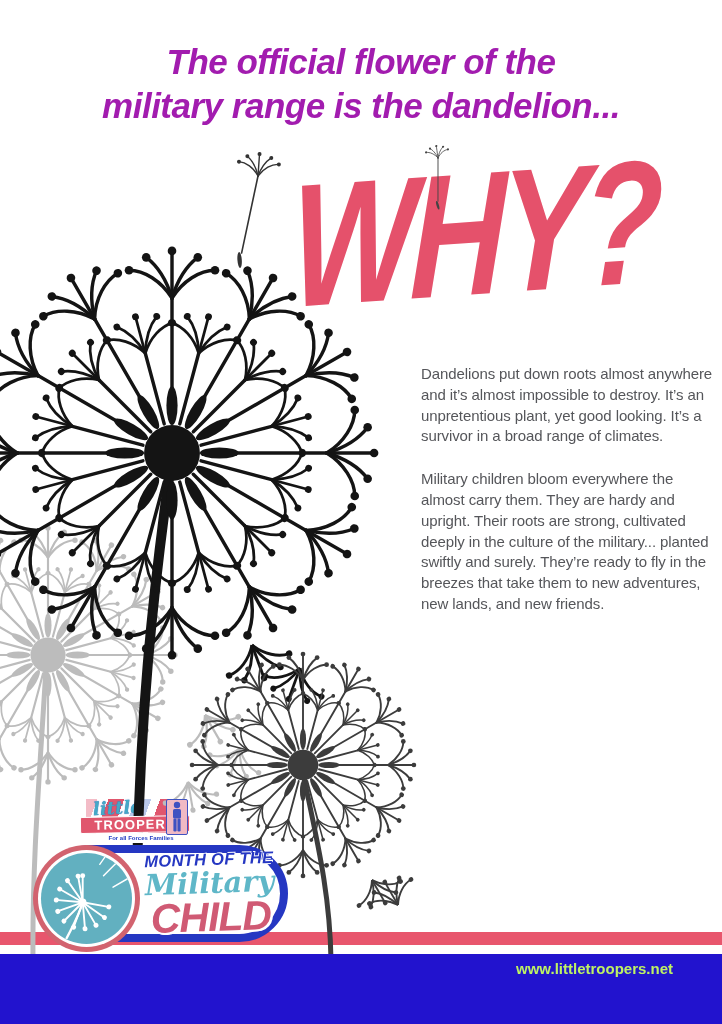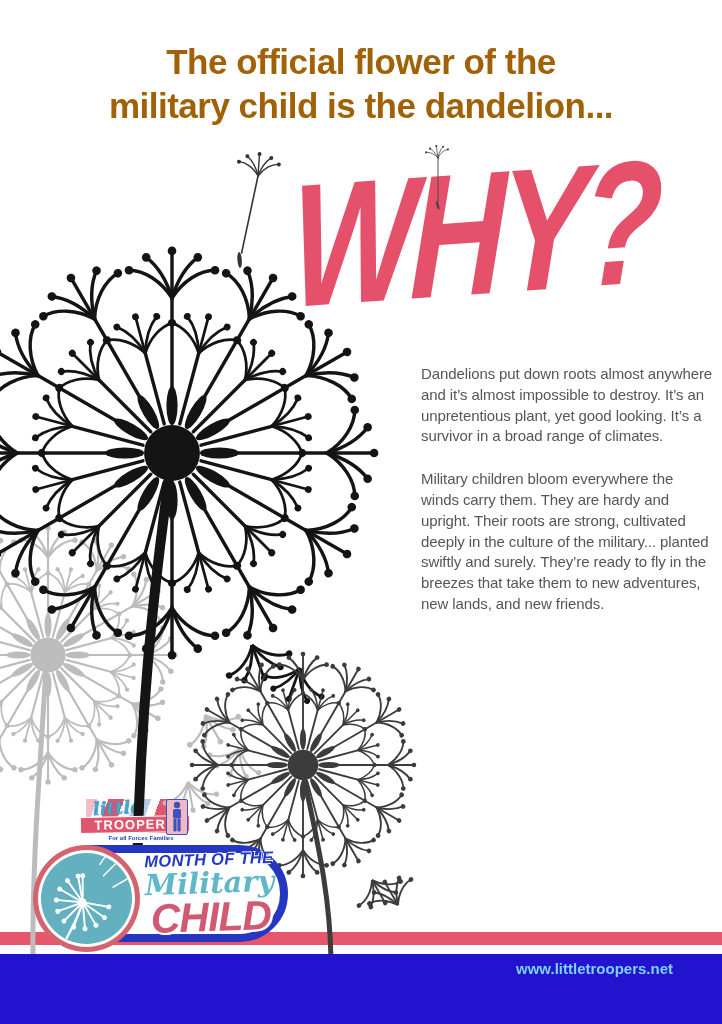--- a/index.html
+++ b/index.html
@@ -1,39 +1,39 @@
 <!DOCTYPE html>
 <html><head>
 <meta charset="utf-8">
 <style>
   * { margin:0; padding:0; box-sizing:border-box; }
   body { background:#888; font-family:"Liberation Sans", sans-serif; }
   .page { position:relative; width:722px; height:1024px; background:#ffffff; overflow:hidden; margin:0 auto; }
 
   
   .title { position:absolute; top:40px; left:0; width:722px; text-align:center; z-index:3;
-           font-weight:700; font-size:35px; line-height:1.26;
-           color:#a16207; letter-spacing:-0.5px; }
+           font-style:italic; font-weight:700; font-size:35px; line-height:1.26;
+           color:#a21caf; letter-spacing:-0.5px; }
   .why   { position:absolute; left:293px; top:146px; z-index:1; white-space:nowrap;
            font-style:italic; font-weight:700; font-size:148px; color:#e5516b;
            letter-spacing:-7px; transform:rotate(-4deg) skewX(-5deg) scale(0.9,1.18);
            transform-origin:0 0; }
 
   
   .art { position:absolute; left:0; top:0; z-index:2; pointer-events:none; }
 
   
   .bodycol { position:absolute; left:421px; top:364px; width:294px; z-index:3;
              font-size:15px; line-height:20.8px; color:#55565a; letter-spacing:-0.1px; }
   .bodycol p { margin:0 0 22px 0; }
 
   
   .stripe  { position:absolute; left:0; top:932px; width:722px; height:13px; background:#e8566d; z-index:1; }
   .bluebar { position:absolute; left:0; top:954px; width:722px; height:70px; background:#2213ce; z-index:3; }
-  .site    { position:absolute; right:49px; top:6px; color:#7dd3fc; font-weight:700; font-size:15px; }
+  .site    { position:absolute; right:49px; top:6px; color:#bef264; font-weight:700; font-size:15px; }
 
   
   .lt-flag { position:absolute; left:86px; top:799px; width:100px; height:34px; z-index:1;
              background:linear-gradient(110deg,#f3bcc7 0 10%,#fff 10% 20%,#e0566d 20% 34%,#fff 34% 44%,
                         #b9c8ea 44% 58%,#fff 58% 66%,#e0566d 66% 82%,#f3bcc7 82% 100%); }
   .lt-little { position:absolute; left:93px; top:797px; z-index:1; color:#45a9c6;
                font-family:"DejaVu Serif", serif; font-style:italic; font-weight:700; font-size:18px;
                transform:rotate(-3deg); text-shadow:0 0 1px #2a57b8; }
   .lt-band { position:absolute; left:80px; top:816px; width:110px; height:17px; z-index:4;
              background:#e0566d; border:1px solid #fff; border-radius:2px; transform:rotate(-1deg);
@@ -60,21 +60,21 @@
         letter-spacing:-1px; margin-top:1px;
         text-shadow:2px 0 0 #fff,-2px 0 0 #fff,0 2px 0 #fff,0 -2px 0 #fff,2px 2px 0 #fff,-2px -2px 0 #fff; }
 </style>
 </head>
 <body>
 
 <div class="page">
 
   <div class="title">
     <div>The official flower of the</div>
-    <div>military child is the dandelion...</div>
+    <div>military range is the dandelion...</div>
   </div>
   <div class="why">WHY?</div>
 
   <svg class="art" width="722" height="1024" viewBox="0 0 722 1024">
     <defs>
       <g id="umb" fill="none">
         <path d="M0,0 C-5,-8 -13,-13 -20,-13"></path>
           <circle cx="-20" cy="-13" r="2" fill="currentColor" stroke="none"></circle>
         <path d="M0,0 C-3,-10 -8,-16 -12,-19"></path>
           <circle cx="-12" cy="-19" r="2" fill="currentColor" stroke="none"></circle>
@@ -143,21 +143,21 @@
     <use href="#head" style="color:#3c3c3c" transform="translate(303,765) scale(1.18)"></use>
     <use href="#umb" stroke="#3c3c3c" style="color:#3c3c3c" stroke-width="1.6" transform="translate(398,905) scale(1.2) rotate(-30)"></use>
     <use href="#umb" stroke="#3c3c3c" style="color:#3c3c3c" stroke-width="1.6" transform="translate(372,880) scale(1.2) rotate(150)"></use>
 
     <use href="#seed" style="color:#333333" transform="translate(258,176) scale(1.0) rotate(4)"></use>
     <use href="#seed" style="color:#444444" transform="translate(438,158) scale(0.55) rotate(-8)"></use>
   </svg>
 
   <div class="bodycol">
     <p>Dandelions put down roots almost anywhere and it’s almost impossible to destroy. It’s an unpretentious plant, yet good looking. It’s a survivor in a broad range of climates.</p>
-    <p>Military children bloom everywhere the winds carry them. They are hardy and upright. Their roots are strong, cultivated deeply in the culture of the military... planted swiftly and surely. They’re ready to fly in the breezes that take them to new adventures, new lands, and new friends.</p>
+    <p>Military children bloom everywhere the almost carry them. They are hardy and upright. Their roots are strong, cultivated deeply in the culture of the military... planted swiftly and surely. They’re ready to fly in the breezes that take them to new adventures, new lands, and new friends.</p>
   </div>
 
   <div class="stripe"></div>
   <div class="bluebar">
     <span class="site">www.littletroopers.net</span>
   </div>
 
   <div class="lt-flag"></div>
   <div class="lt-little">little</div>
   <div class="lt-band">TROOPERS</div>

